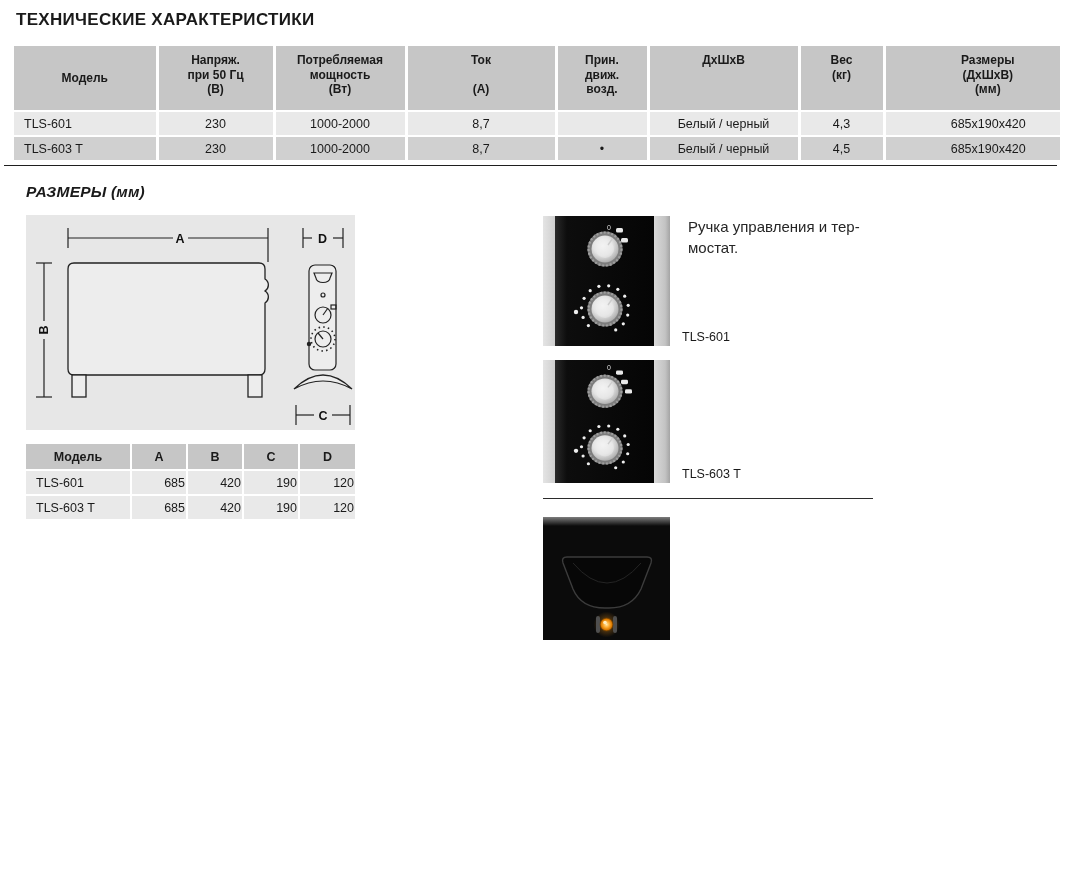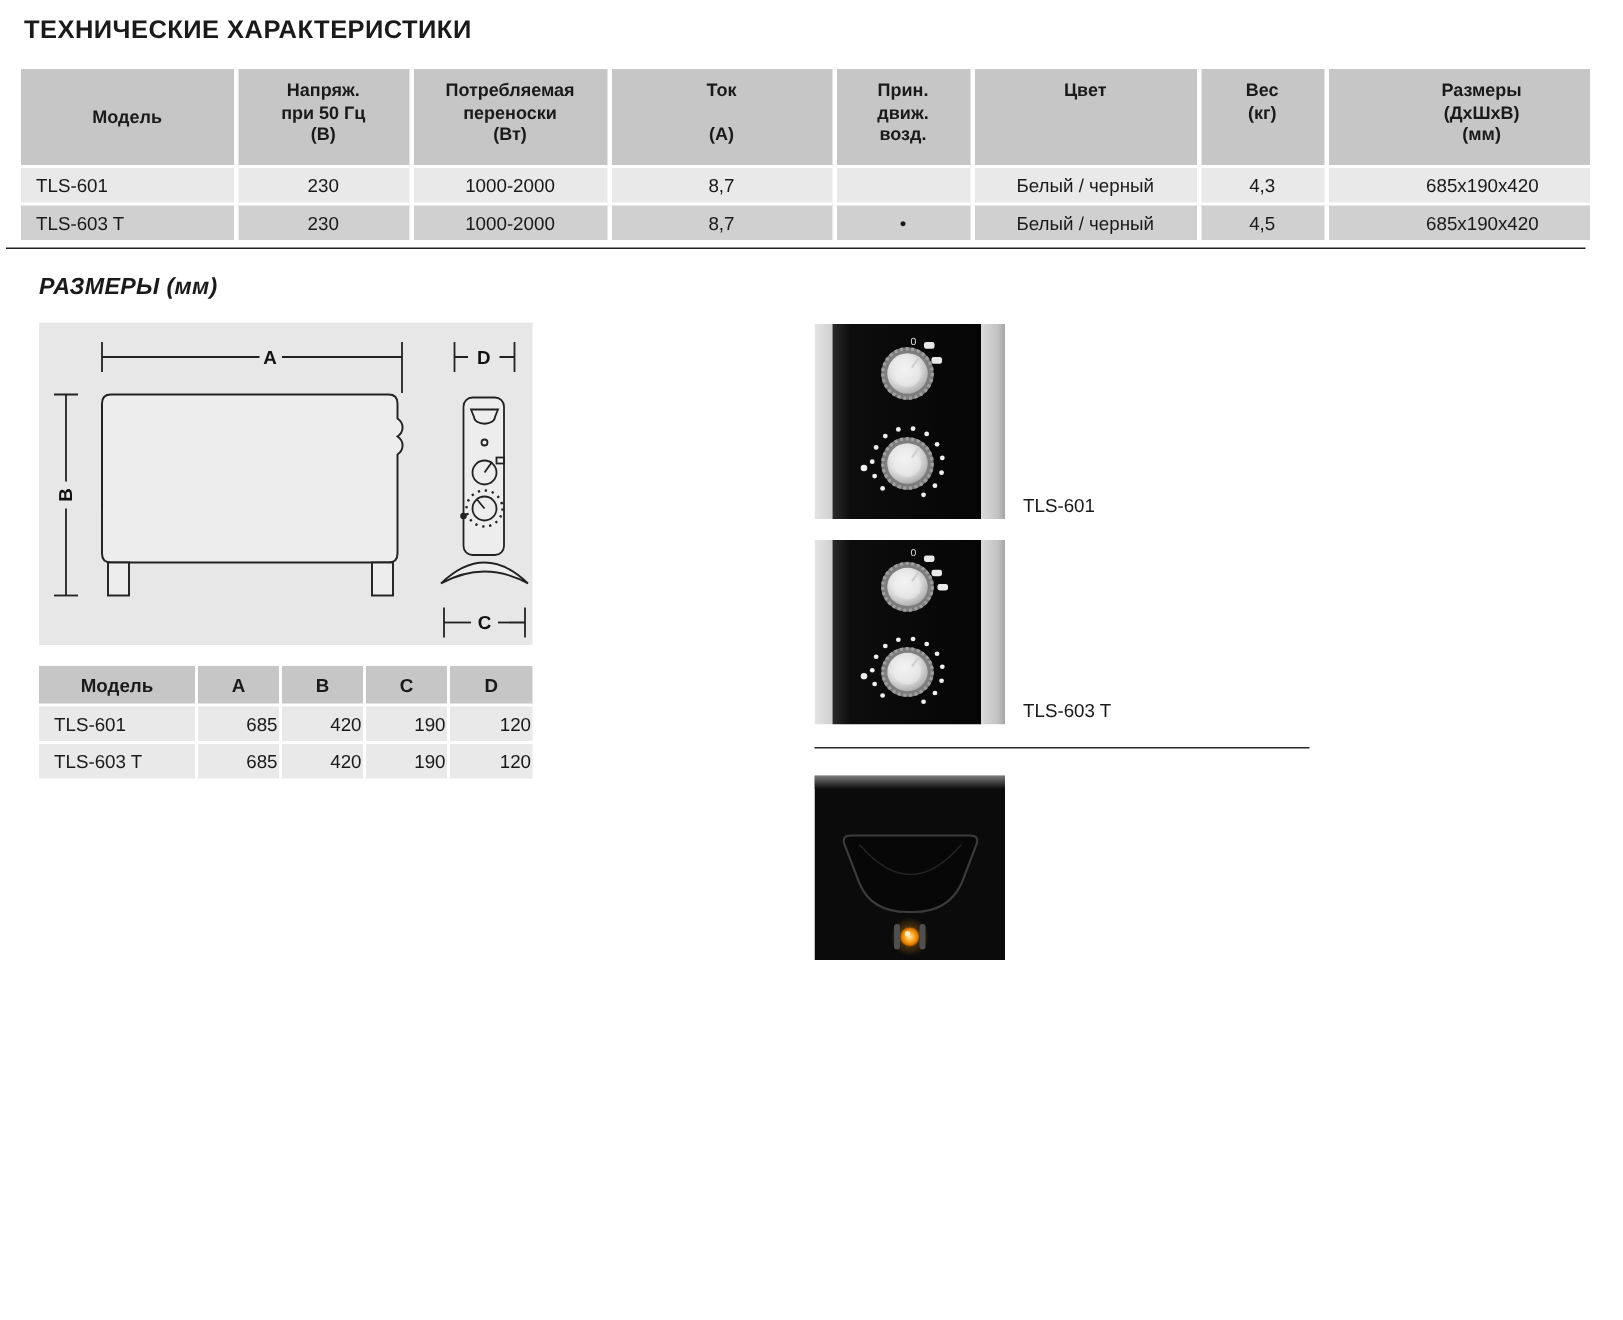--- a/index.html
+++ b/index.html
@@ -55,29 +55,29 @@
         <col style="width:85px">
         <col style="width:176px">
     </colgroup>
     <tbody>
         <tr>
       <th class="mid">Модель</th>
       <th>Напряж.
 при 50 Гц
 (В)</th>
       <th>Потребляемая
-переноски
+мощность
 (Вт)</th>
       <th>Ток
 
 (А)</th>
       <th>Прин.
 движ.
 возд.</th>
-      <th>Цвет</th>
+      <th>ДхШхВ</th>
       <th>Вес
 (кг)</th>
       <th>Размеры
 (ДхШхВ)
 (мм)</th>
     </tr>
     <tr class="r1">
       <td class="model">TLS-601</td>
       <td>230</td>
       <td>1000-2000</td>
@@ -268,20 +268,22 @@
           <circle cx="74.8" cy="73.3" r="1.6"></circle>
         <circle cx="81.7" cy="80.2" r="1.6"></circle>
           <circle cx="85.2" cy="89.3" r="1.6"></circle>
         <circle cx="84.7" cy="99.1" r="1.6"></circle>
           <circle cx="80.3" cy="107.8" r="1.6"></circle>
         <circle cx="72.7" cy="113.9" r="1.6"></circle>
           <circle cx="33" cy="96" r="2.2"></circle>
       </g>
     </g>
   </svg>
+  <div class="caption" style="left:688px;top:217px">Ручка управления и тер-
+мостат.</div>
   <div class="photo-label" style="left:682px;top:330px">TLS-601</div>
 
   <svg class="photo" style="left:543px;top:360px" width="127" height="123" viewBox="0 0 127 130" preserveAspectRatio="none">
     <rect width="12" height="130" fill="url(#stripL)"></rect>
     <rect x="12" width="99" height="130" fill="url(#panel)"></rect>
     <rect x="111" width="16" height="130" fill="url(#stripR)"></rect>
     <g>
       <use href="#knobProto" transform="translate(62,33)"></use>
       <text class="pico" x="66" y="11">0</text>
       <rect x="73" y="11" width="7" height="4.5" rx="1.5" fill="#e8e8e8"></rect>

